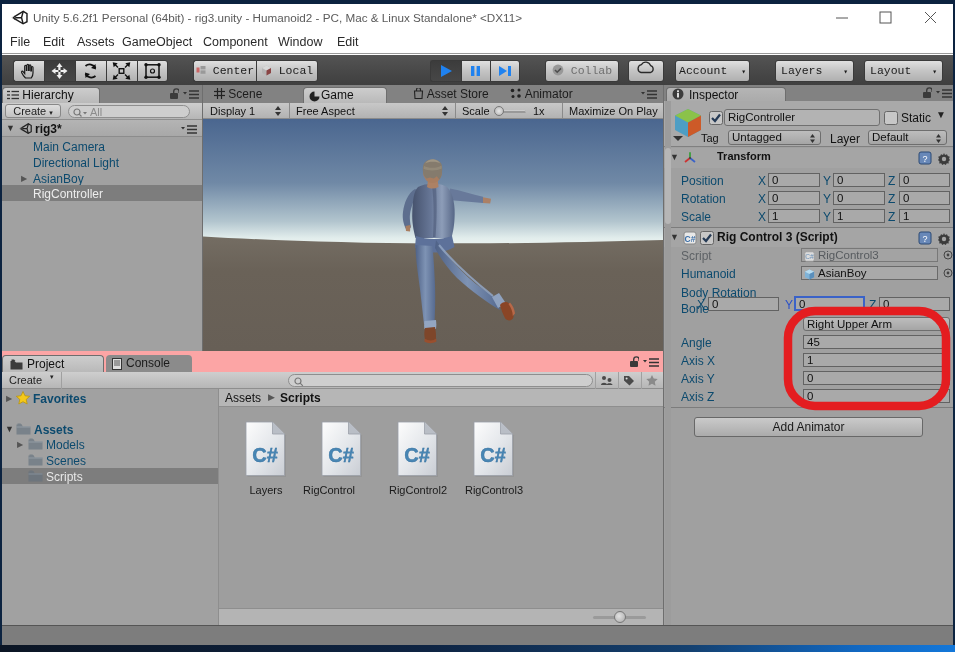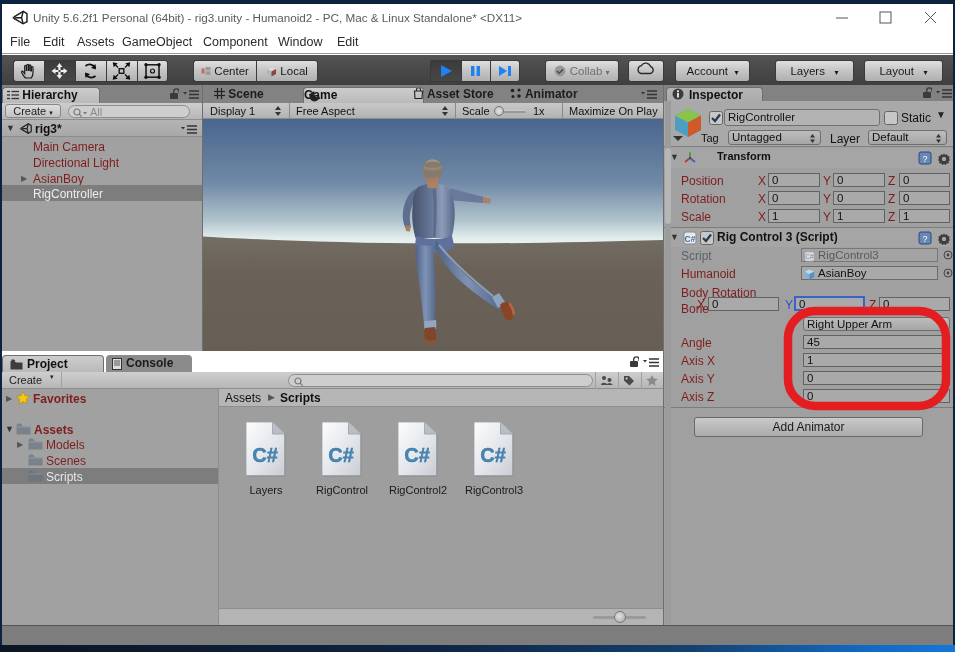--- a/index.html
+++ b/index.html
@@ -9,29 +9,29 @@
 
 #topborder { left:0; top:0; width:955px; height:4px; background:#0c2340; }
 #leftborder { left:0; top:4px; width:2px; height:641px; background:#0c2340; }
 #rightborder { right:0; top:4px; width:2px; height:641px; background:#0c2340; }
 #titlebar { left:2px; top:4px; width:951px; height:26px; background:#ffffff; }
 #titletext { left:31px; top:7px; font-size:11.7px; color:#5b5b5b; }
 #menubar { left:2px; top:30px; width:951px; height:24px; background:#ffffff; border-bottom:1px solid #9a9a9a; }
 .menuitem { position:absolute; top:5px; font-size:12.5px; color:#2a2a2a; }
 
 #toolbar { left:2px; top:55px; width:951px; height:30px; background:linear-gradient(#545454,#474747 60%,#3f3f3f); }
-.tbtn { position:absolute; top:5px; height:22px; border:1px solid #3a3a3a; background:linear-gradient(#e0e0e0,#c6c6c6 45%,#b0b0b0); }
+.tbtn { position:absolute; top:5px; height:22px; border:1px solid #3a3a3a; background:linear-gradient(#e0e0e0,#c6c6c6 45%,#b0b0b0);font-family:Liberation Mono, monospace; }
 .tbtn.on { background:linear-gradient(#3c3c3c,#474747); }
 .tseg { border-right:none; }
 .tlabel { color:#1a1a1a; font-size:11.5px; line-height:20px; text-align:center; }
 
-.tabbar { background:#828282;font-weight:bold; }
+.tabbar { background:#828282; }
 .tab { position:absolute; top:2px; height:16px; background:linear-gradient(#cdcdcd,#b9b9b9); border:1px solid #6e6e6e; border-bottom:none; border-radius:4px 4px 0 0; font-size:12px; color:#111; }
 .ptoolbar { background:linear-gradient(#cecece,#b6b6b6); border-bottom:1px solid #8e8e8e; }
-.row { position:absolute; font-size:12px; color:#7f1d1d; }
+.row { position:absolute; font-size:12px; color:#0c4a6e; }
 .fld { position:absolute; background:#a9a9a9; border:1px solid #626262; font-size:11.5px; color:#111; padding:0 3px; line-height:12px; }
 </style>
 </head>
 <body>
 <div id="topborder" class="abs"></div>
 <div id="leftborder" class="abs"></div>
 <div id="rightborder" class="abs"></div>
 
 <div id="titlebar" class="abs">
   <svg class="abs" style="left:9px;top:5px" width="17" height="17" viewBox="0 0 20 20">
@@ -240,21 +240,21 @@
     <div class="abs" style="left:11px;top:2px;font-size:12px;color:#1c1c1c">
       <svg width="11" height="11" viewBox="0 0 11 11" style="vertical-align:-1px">
           <g stroke="#222" stroke-width="1.2">
             <line x1="3.5" y1="0" x2="3.5" y2="11"></line>
             <line x1="7.5" y1="0" x2="7.5" y2="11"></line>
             <line x1="0" y1="3.5" x2="11" y2="3.5"></line>
             <line x1="0" y1="7.5" x2="11" y2="7.5"></line>
           </g>
         </svg>
       Scene</div>
-    <div class="tab" style="left:100px;width:121px;">
+    <div class="tab" style="left:100px;width:84px;padding-left:17px">
       <svg class="abs" style="left:5px;top:3px" width="11" height="11" viewBox="0 0 11 11">
           <path d="M5.5 0.5 A 5 5 0 1 0 10.5 5.5 L5.5 5.5 Z" fill="#222"></path>
         </svg>
       Game</div>
     <div class="abs" style="left:210px;top:2px;font-size:12px;color:#1c1c1c">
       <svg width="11" height="11" viewBox="0 0 11 11" style="vertical-align:-1px">
           <path d="M1.5 3 L9.5 3 L9 10.5 L2 10.5 Z" fill="none" stroke="#222" stroke-width="1.1"></path>
           <path d="M3.5 3 L3.5 1.8 A 2 2 0 0 1 7.5 1.8 L7.5 3" fill="none" stroke="#222" stroke-width="1.1"></path>
         </svg>
       Asset Store</div>
@@ -357,21 +357,21 @@
         <path d="M220 53 C 219 43.5 223 40.5 229.5 40.5 C 236 40.5 240.5 43.5 239 53 C 238.7 56.5 237.8 59 236.3 60.5 L 233.8 57.2 L 230.8 59.6 L 227 58.6 L 223.4 59.6 C 221.4 57.6 220.3 55.5 220 53 Z" fill="#857b6d"></path>
         <path d="M222 44.5 C 225 42 234.5 42 237.5 44.5 C 235.5 41.2 231.8 40.2 229.5 40.2 C 227.2 40.2 224 41.2 222 44.5 Z" fill="#a09684"></path>
         <path d="M221 47 C 225 49.5 234.5 49.5 238.5 46.5 L 238.8 49.5 C 234 52 225 52 220.5 49.8 Z" fill="#99907e" opacity="0.7"></path>
       </g>
     </svg>
   </div>
 </div>
 
 <div id="inspector" class="abs" style="left:664px;top:85px;width:289px;height:540px;background:#a0a0a0;font-size:11.5px;color:#111">
   <div class="abs tabbar" style="left:0;top:0;width:289px;height:16px">
-    <div class="tab" style="left:2px;width:97px;padding-left:22px;background:linear-gradient(#b5b5b5,#a9a9a9)">Inspector</div>
+    <div class="tab" style="left:2px;width:120px;padding-left:22px;background:linear-gradient(#b5b5b5,#a9a9a9)">Inspector</div>
     <svg class="abs" style="left:8px;top:3px" width="12" height="12" viewBox="0 0 12 12">
         <circle cx="6" cy="6" r="5.5" fill="#3c3c3c"></circle>
         <rect x="5" y="5" width="2" height="4.5" fill="#ddd"></rect>
         <rect x="5" y="2.3" width="2" height="1.9" fill="#ddd"></rect>
       </svg>
     <svg class="abs" style="left:258px;top:2px" width="10" height="12" viewBox="0 0 10 12">
         <path d="M3.5 5 L3.5 3.6 A 2.7 2.7 0 0 1 8.9 3.6 L8.9 5" fill="none" stroke="#3a3a3a" stroke-width="1.4" transform="translate(1.2,0)"></path>
         <rect x="1" y="5" width="8" height="6" rx="1" fill="#3a3a3a"></rect>
       </svg>
     <svg class="abs" style="left:272px;top:4px" width="16" height="10" viewBox="0 0 16 10">
@@ -525,21 +525,21 @@
   <div class="fld" style="left:139px;top:304px;width:147px;height:14px">0</div>
   <div class="abs" style="left:0;top:322px;width:289px;height:1px;background:#7c7c7c"></div>
   <div class="abs" style="left:30px;top:332px;width:229px;height:20px;background:linear-gradient(#cacaca,#ababab);border:1px solid #686868;border-radius:3px;text-align:center;line-height:18px;font-size:12px;color:#1a1a1a">Add Animator</div>
 
   <svg class="abs" style="left:115px;top:216px;pointer-events:none" width="174" height="115" viewBox="0 0 174 115">
     <rect x="9" y="10" width="158" height="95" rx="27" fill="none" stroke="#e41d20" stroke-width="8.5"></rect>
   </svg>
 </div>
 
 <div id="project" class="abs" style="left:2px;top:351px;width:661px;height:274px;background:#a1a1a1;font-size:11.5px;color:#111">
-  <div class="abs tabbar" style="left:0;top:0;width:661px;height:21px;background:#ffffff">
+  <div class="abs tabbar" style="left:0;top:0;width:661px;height:21px;background:#fca5a5">
     <div class="tab" style="left:0;top:4px;width:102px;height:17px;padding-left:24px;line-height:16px">Project</div>
     <svg class="abs" style="left:8px;top:8px" width="13" height="11" viewBox="0 0 13 11">
         <path d="M0.5 2 L0.5 10.5 L12.5 10.5 L12.5 3.5 L6 3.5 L4.5 2 Z" fill="#3c3c3c"></path>
         <path d="M1.5 0.5 L4 0.5 L5.5 2 L1.5 2 Z" fill="#3c3c3c"></path>
       </svg>
     <div class="abs" style="left:104px;top:4px;width:86px;height:17px;background:#8b8b8b;border-radius:4px 4px 0 0;font-size:12px;color:#1c1c1c;padding-left:20px;line-height:16px">Console</div>
     <svg class="abs" style="left:110px;top:7px" width="10" height="12" viewBox="0 0 10 12">
         <rect x="0.5" y="0.5" width="9" height="11" fill="#ddd" stroke="#333"></rect>
         <g stroke="#555" stroke-width="1">
           <line x1="2" y1="3" x2="8" y2="3"></line>
@@ -644,21 +644,21 @@
         <path d="M1 1 L27.5 1 L39.5 13 L39.5 54.5 L1 54.5 Z" fill="url(#pg)" stroke="#9aa0a8" stroke-width="0.8"></path>
         <path d="M27.5 1 L39.5 13 L27.5 13 Z" fill="#b9bec6"></path>
         <path d="M27.5 1 L27.5 13 L39.5 13" fill="none" stroke="#9aa0a8" stroke-width="0.8"></path>
         <text x="20" y="41" font-size="20" font-weight="bold" fill="#4886b4" stroke="#35709f" stroke-width="0.4" text-anchor="middle" font-family="Liberation Sans">C#</text>
       </g>
       <use href="#csicon" x="76"></use>
       <use href="#csicon" x="152"></use>
       <use href="#csicon" x="228"></use>
     </svg>
     <div class="abs" style="left:8px;top:77px;width:78px;text-align:center;font-size:11px;color:#1a1a1a">Layers</div>
-    <div class="abs" style="left:84px;top:77px;width:78px;text-align:center;font-size:11px;color:#1a1a1a">RigControl</div>
+    <div class="abs" style="left:84px;top:77px;width:78px;text-align:left;font-size:11px;color:#1a1a1a">RigControl</div>
     <div class="abs" style="left:160px;top:77px;width:78px;text-align:center;font-size:11px;color:#1a1a1a">RigControl2</div>
     <div class="abs" style="left:236px;top:77px;width:78px;text-align:center;font-size:11px;color:#1a1a1a">RigControl3</div>
   </div>
   <div class="abs" style="left:217px;top:257px;width:444px;height:17px;background:#b4b4b4;border-top:1px solid #8e8e8e">
     <div class="abs" style="left:374px;top:7px;width:53px;height:3px;background:#9a9a9a;border-radius:2px"></div>
     <div class="abs" style="left:395px;top:2px;width:12px;height:12px;background:radial-gradient(circle at 4px 4px,#e2e2e2,#a8a8a8);border:1px solid #777;border-radius:50%"></div>
   </div>
 </div>
 
 <div class="abs" style="left:665px;top:101px;width:6px;height:524px;background:#9c9c9c"></div>

